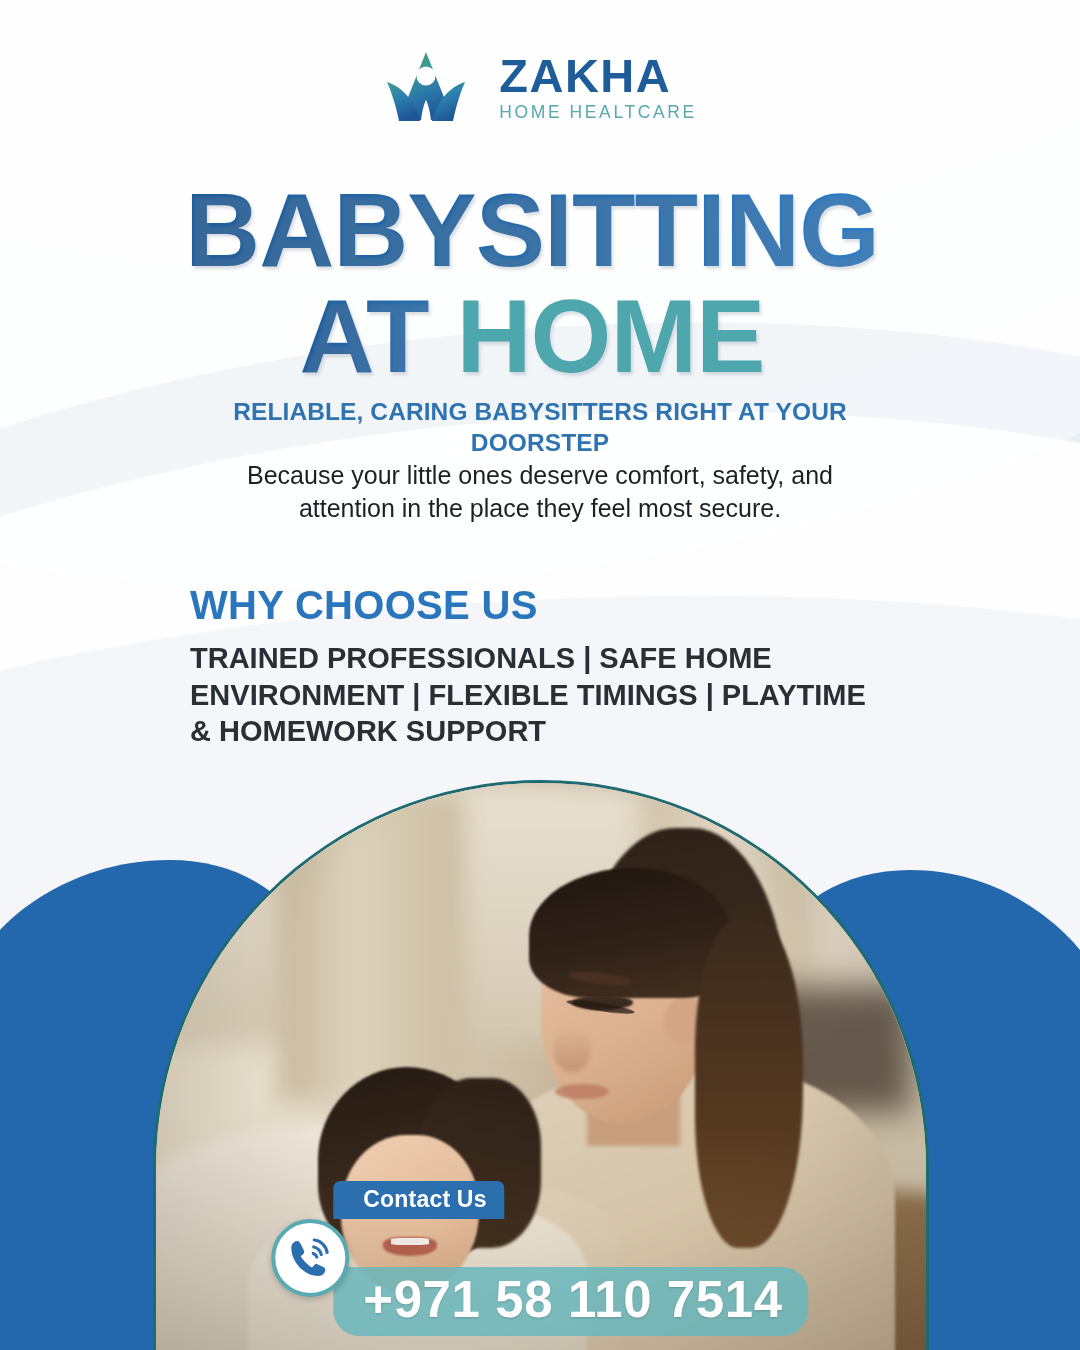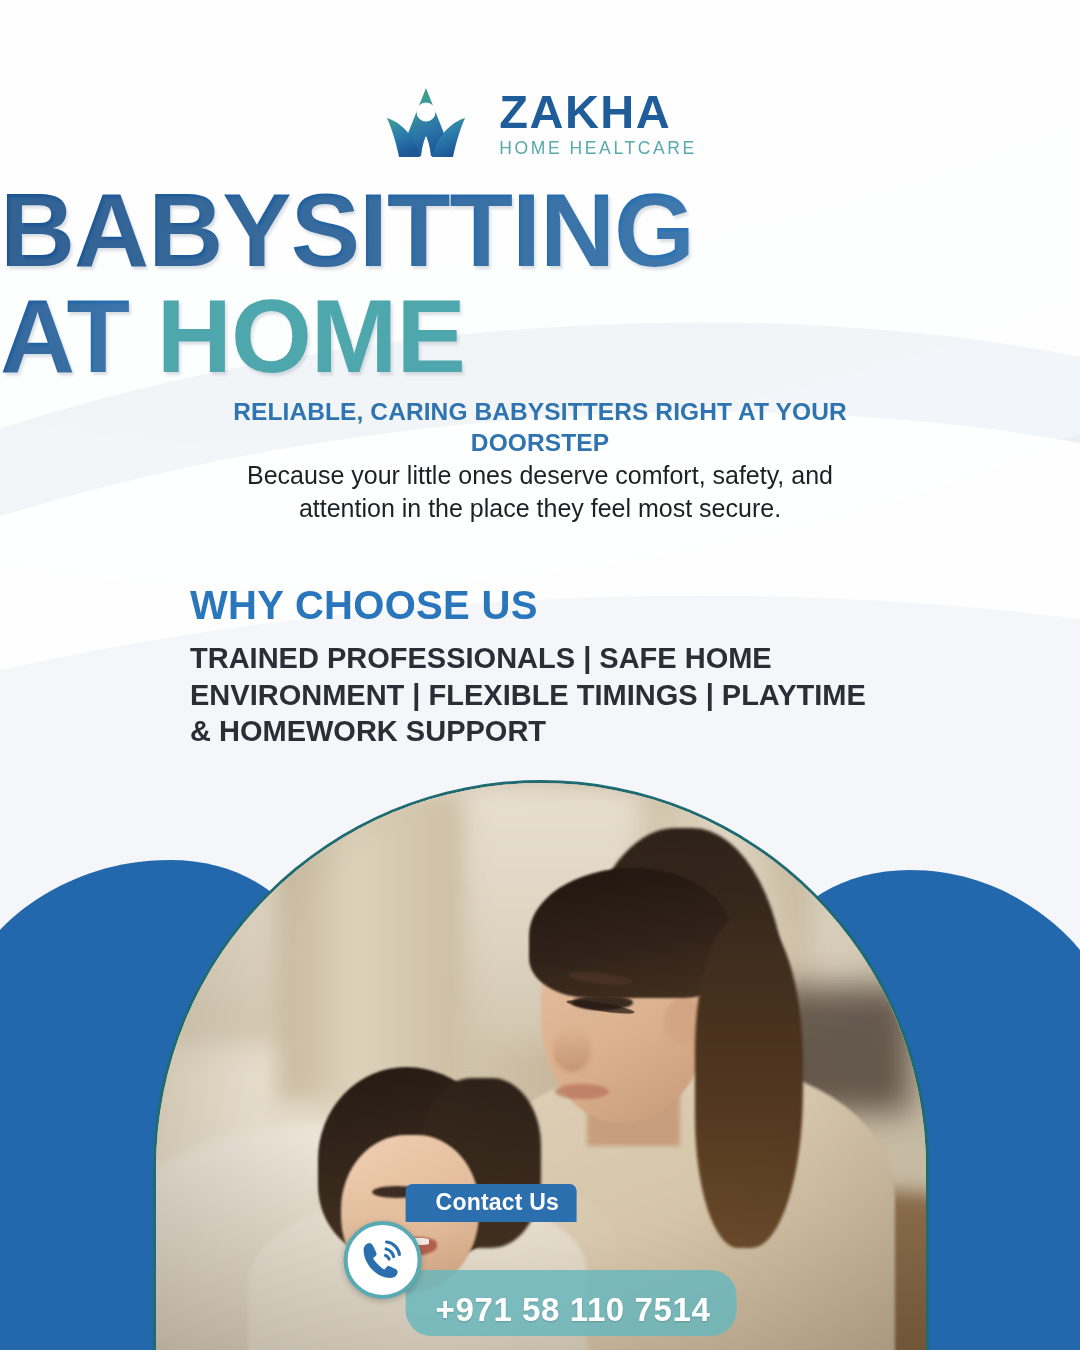--- a/index.html
+++ b/index.html
@@ -66,21 +66,20 @@
 
   
   .logo-wrap {
     position:absolute;
     left:0; right:0; top:48px;
     display:flex;
     align-items:center;
     justify-content:center;
     gap:30px;
     z-index:8;
-    margin-top:36px;
   }
   .logo-mark { width:86px; height:78px; display:block; }
   .logo-text { display:flex; flex-direction:column; line-height:1; }
   .logo-name {
     font-size:47px;
     font-weight:700;
     letter-spacing:1.5px;
     color:#1e5d99;
   }
   .logo-sub {
@@ -88,20 +87,21 @@
     font-weight:400;
     letter-spacing:2.6px;
     color:#57a9ae;
     margin-top:5px;
   }
 
   
   .headline {
     position:absolute;
     left:0; right:16px; top:182px;
+    text-align:center;
     z-index:7;
     line-height:.94;
   }
   .hl-line {
     display:block;
     font-size:104px;
     font-weight:800;
     letter-spacing:-1px;
     text-shadow:2px 3px 3px rgba(120,135,150,.26);
   }
@@ -407,24 +407,24 @@
     font-size:23px;
     font-weight:700;
     padding:5px 18px 6px 30px;
     border-radius:7px 7px 0 0;
     letter-spacing:.2px;
     line-height:1.18;
   }
   .contact-number {
     background:rgba(102,183,189,.82);
     color:#ffffff;
-    font-size:33px;
+    font-size:51px;
     font-weight:700;
     letter-spacing:.6px;
-    padding:21px 26px 7px 30px;
+    padding:3px 26px 7px 30px;
     border-radius:0 26px 26px 26px;
     line-height:1.16;
     text-shadow:0 1px 2px rgba(0,0,0,.18);
     white-space:nowrap;
   }
 </style>
 </head>
 <body>
 
 <div class="poster">

